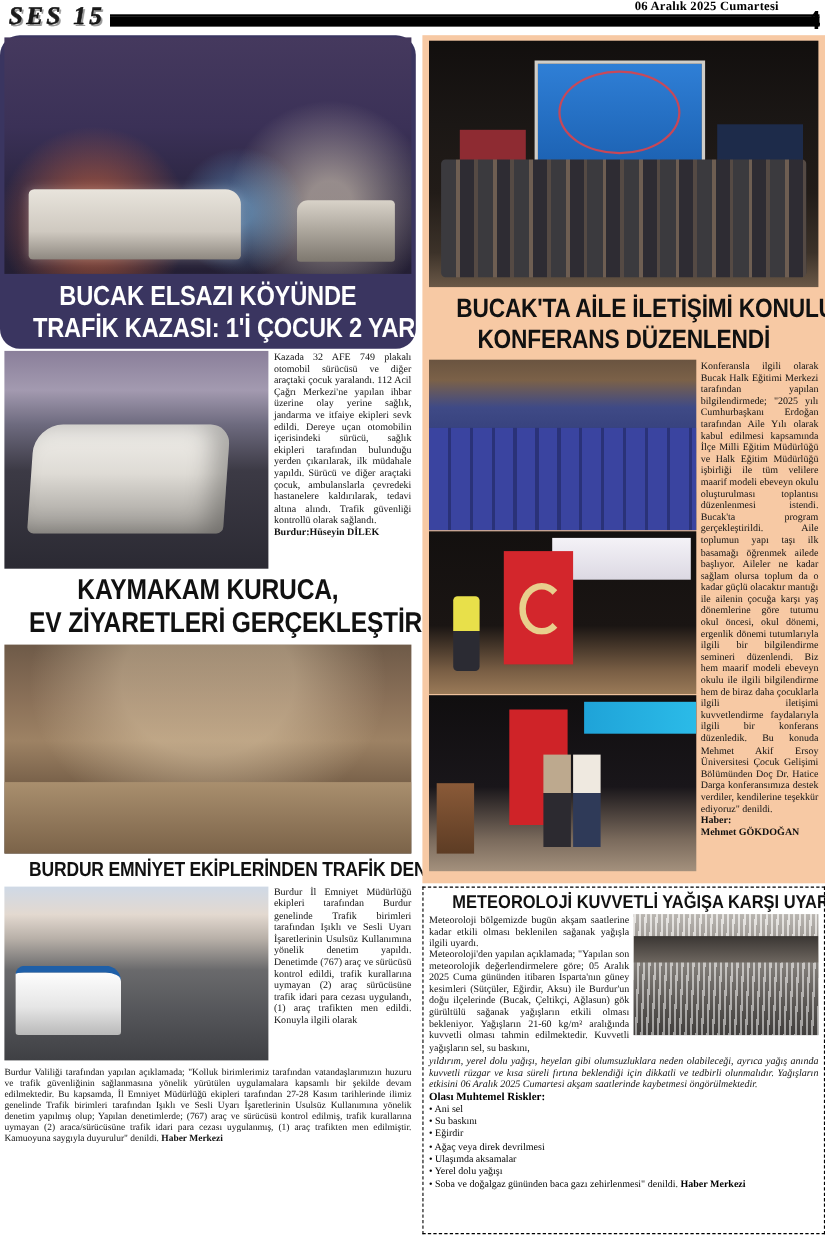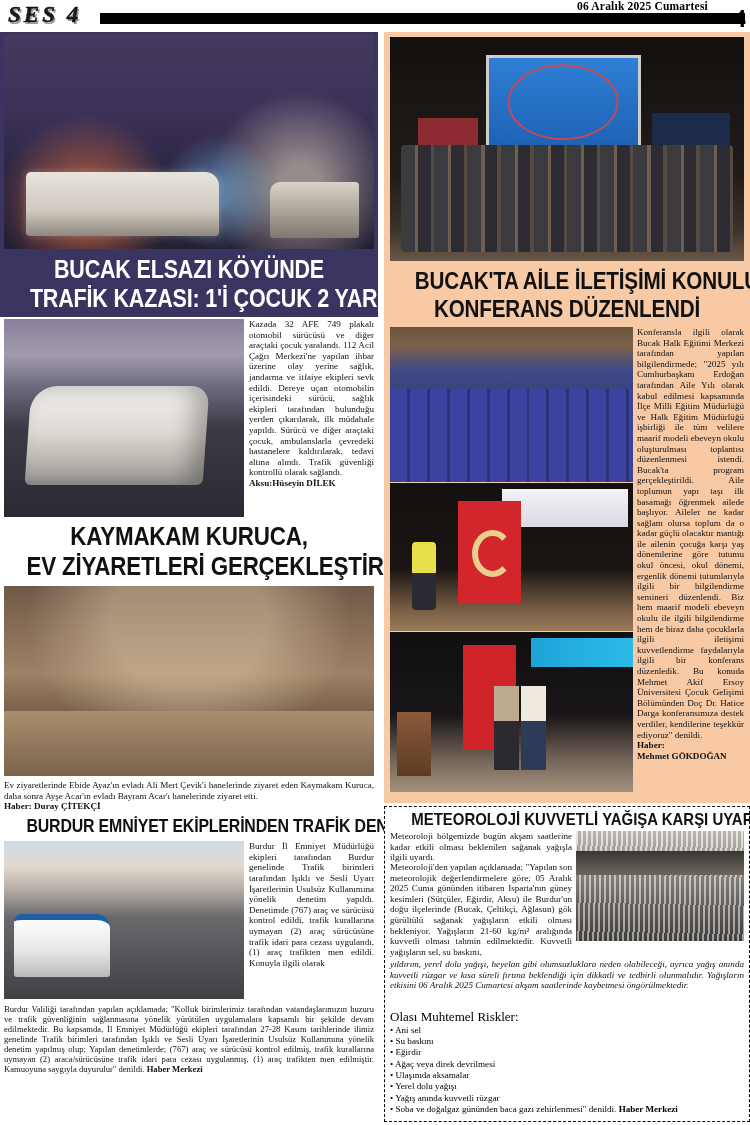--- a/index.html
+++ b/index.html
@@ -40,21 +40,21 @@
   .page-num {
     position:absolute; right:4px; top:6px;
     font-family:"Liberation Serif", serif;
     font-weight:bold; font-size:25px; color:#000; line-height:1;
   }
 
   
   .col-left  { position:absolute; left:0;   top:32px; width:378px; }
   .col-right { position:absolute; left:384px; top:32px; width:366px; }
 
-  .panel-left  { background:#3a3560; }
+  .panel-left  { background:#3a3560;border-radius:18px; }
   .panel-right { background:#f7c9a4; }
 
   
   .photo { position:relative; overflow:hidden; background:#2a2430; }
 
   
   .ph-accident {
     background:
       radial-gradient(circle at 22% 78%, rgba(255,120,60,.55) 0 5%, transparent 26%),
       radial-gradient(circle at 58% 74%, rgba(120,200,255,.45) 0 4%, transparent 22%),
@@ -246,61 +246,57 @@
     padding:4px 5px 4px 5px;
   }
   .met-title {
     font-family:"Liberation Sans", sans-serif;
     font-weight:bold; font-size:17px; color:#111;
     text-align:center; line-height:1;
     transform:scaleX(0.88); white-space:nowrap;
   }
   .met-list { list-style:none; font-family:"Liberation Serif", serif; font-size:9.1px; line-height:11.3px; }
   .met-list li::before { content:"\2022  "; }
-  .met-sub { font-weight:normal; font-size:13px; margin-top:18px; }
+  .met-sub { font-weight:bold; font-size:10px; margin-top:1px; }
 </style>
 </head>
 <body>
 
 <div class="masthead">
-  <div class="logo">SES 4</div>
+  <div class="logo">SES 15</div>
   <div class="rule-bar"></div>
   <div class="date-line">06 Aralık 2025 Cumartesi</div>
   <div class="page-num">4</div>
 </div>
 
 <div class="col-left">
 
   <div class="panel-left" style="padding:2px 4px 6px 4px;">
     <div class="photo ph-accident" style="height:215px;"></div>
 
     <div class="hl-block" style="margin-top:8px;">
       <div class="hl hl-white" style="font-size:25px;">BUCAK ELSAZI KÖYÜNDE</div>
       <div class="hl hl-white" style="font-size:25px; margin-top:4px;">TRAFİK KAZASI: 1'İ ÇOCUK 2 YARALI</div>
     </div>
   </div>
 
   <div style="position:relative; height:200px; margin-top:2px;">
     <div class="photo ph-wreck" style="position:absolute; left:4px; top:0; width:240px; height:198px;"></div>
     <div class="body-text" style="position:absolute; left:249px; top:0; width:125px;">
       <span>Kazada 32 AFE 749 plakalı otomobil sürücüsü ve diğer araçtaki çocuk yaralandı. 112 Acil Çağrı Merkezi'ne yapılan ihbar üzerine olay yerine sağlık, jandarma ve itfaiye ekipleri sevk edildi. Dereye uçan otomobilin içerisindeki sürücü, sağlık ekipleri tarafından bulunduğu yerden çıkarılarak, ilk müdahale yapıldı. Sürücü ve diğer araçtaki çocuk, ambulanslarla çevredeki hastanelere kaldırılarak, tedavi altına alındı. Trafik güvenliği kontrollü olarak sağlandı.</span>
-      <span class="byline" style="display:block;">Aksu:Hüseyin DİLEK</span>
+      <span class="byline" style="display:block;">Burdur:Hüseyin DİLEK</span>
     </div>
   </div>
 
   <div style="margin-top:4px;">
     <div class="hl-block">
       <div class="hl" style="font-size:26px;">KAYMAKAM KURUCA,</div>
       <div class="hl" style="font-size:26px; margin-top:4px;">EV ZİYARETLERİ GERÇEKLEŞTİRDİ</div>
     </div>
     <div class="photo ph-visit" style="margin:7px 4px 0 4px; height:190px;"></div>
-    <div class="body-text" style="margin:4px 4px 0 4px;">
-      <span>Ev ziyaretlerinde Ebide Ayaz'ın evladı Ali Mert Çevik'i hanelerinde ziyaret eden Kaymakam Kuruca, daha sonra Ayşe Acar'ın evladı Bayram Acar'ı hanelerinde ziyaret etti.</span>
-      <span class="byline" style="display:block;">Haber: Duray ÇİTEKÇİ</span>
-    </div>
   </div>
 
   <div style="margin-top:5px;">
     <div class="hl-block">
       <div class="hl" style="font-size:18.5px;">BURDUR EMNİYET EKİPLERİNDEN TRAFİK DENETİMİ FAALİYETLERİ</div>
     </div>
     <div style="position:relative; height:160px; margin-top:6px;">
       <div class="photo ph-traffic" style="position:absolute; left:4px; top:0; width:240px; height:158px;"></div>
       <div class="body-text" style="position:absolute; left:249px; top:0; width:125px;">Burdur İl Emniyet Müdürlüğü ekipleri tarafından Burdur genelinde Trafik birimleri tarafından Işıklı ve Sesli Uyarı İşaretlerinin Usulsüz Kullanımına yönelik denetim yapıldı. Denetimde (767) araç ve sürücüsü kontrol edildi, trafik kurallarına uymayan (2) araç sürücüsüne trafik idari para cezası uygulandı, (1) araç trafikten men edildi. Konuyla ilgili olarak</div>
     </div>
@@ -364,19 +360,18 @@
 
   <div class="met-sub">Olası Muhtemel Riskler:</div>
 
   <ul class="met-list">
     <li>Ani sel</li>
     <li>Su baskını</li>
     <li>Eğirdir</li>
     <li>Ağaç veya direk devrilmesi</li>
     <li>Ulaşımda aksamalar</li>
     <li>Yerel dolu yağışı</li>
-    <li>Yağış anında kuvvetli rüzgar</li>
     <li>
       <span>Soba ve doğalgaz gününden baca gazı zehirlenmesi" denildi.</span>
       <span class="byline">Haber Merkezi</span>
     </li>
   </ul>
 </div>
 
 </body></html>

